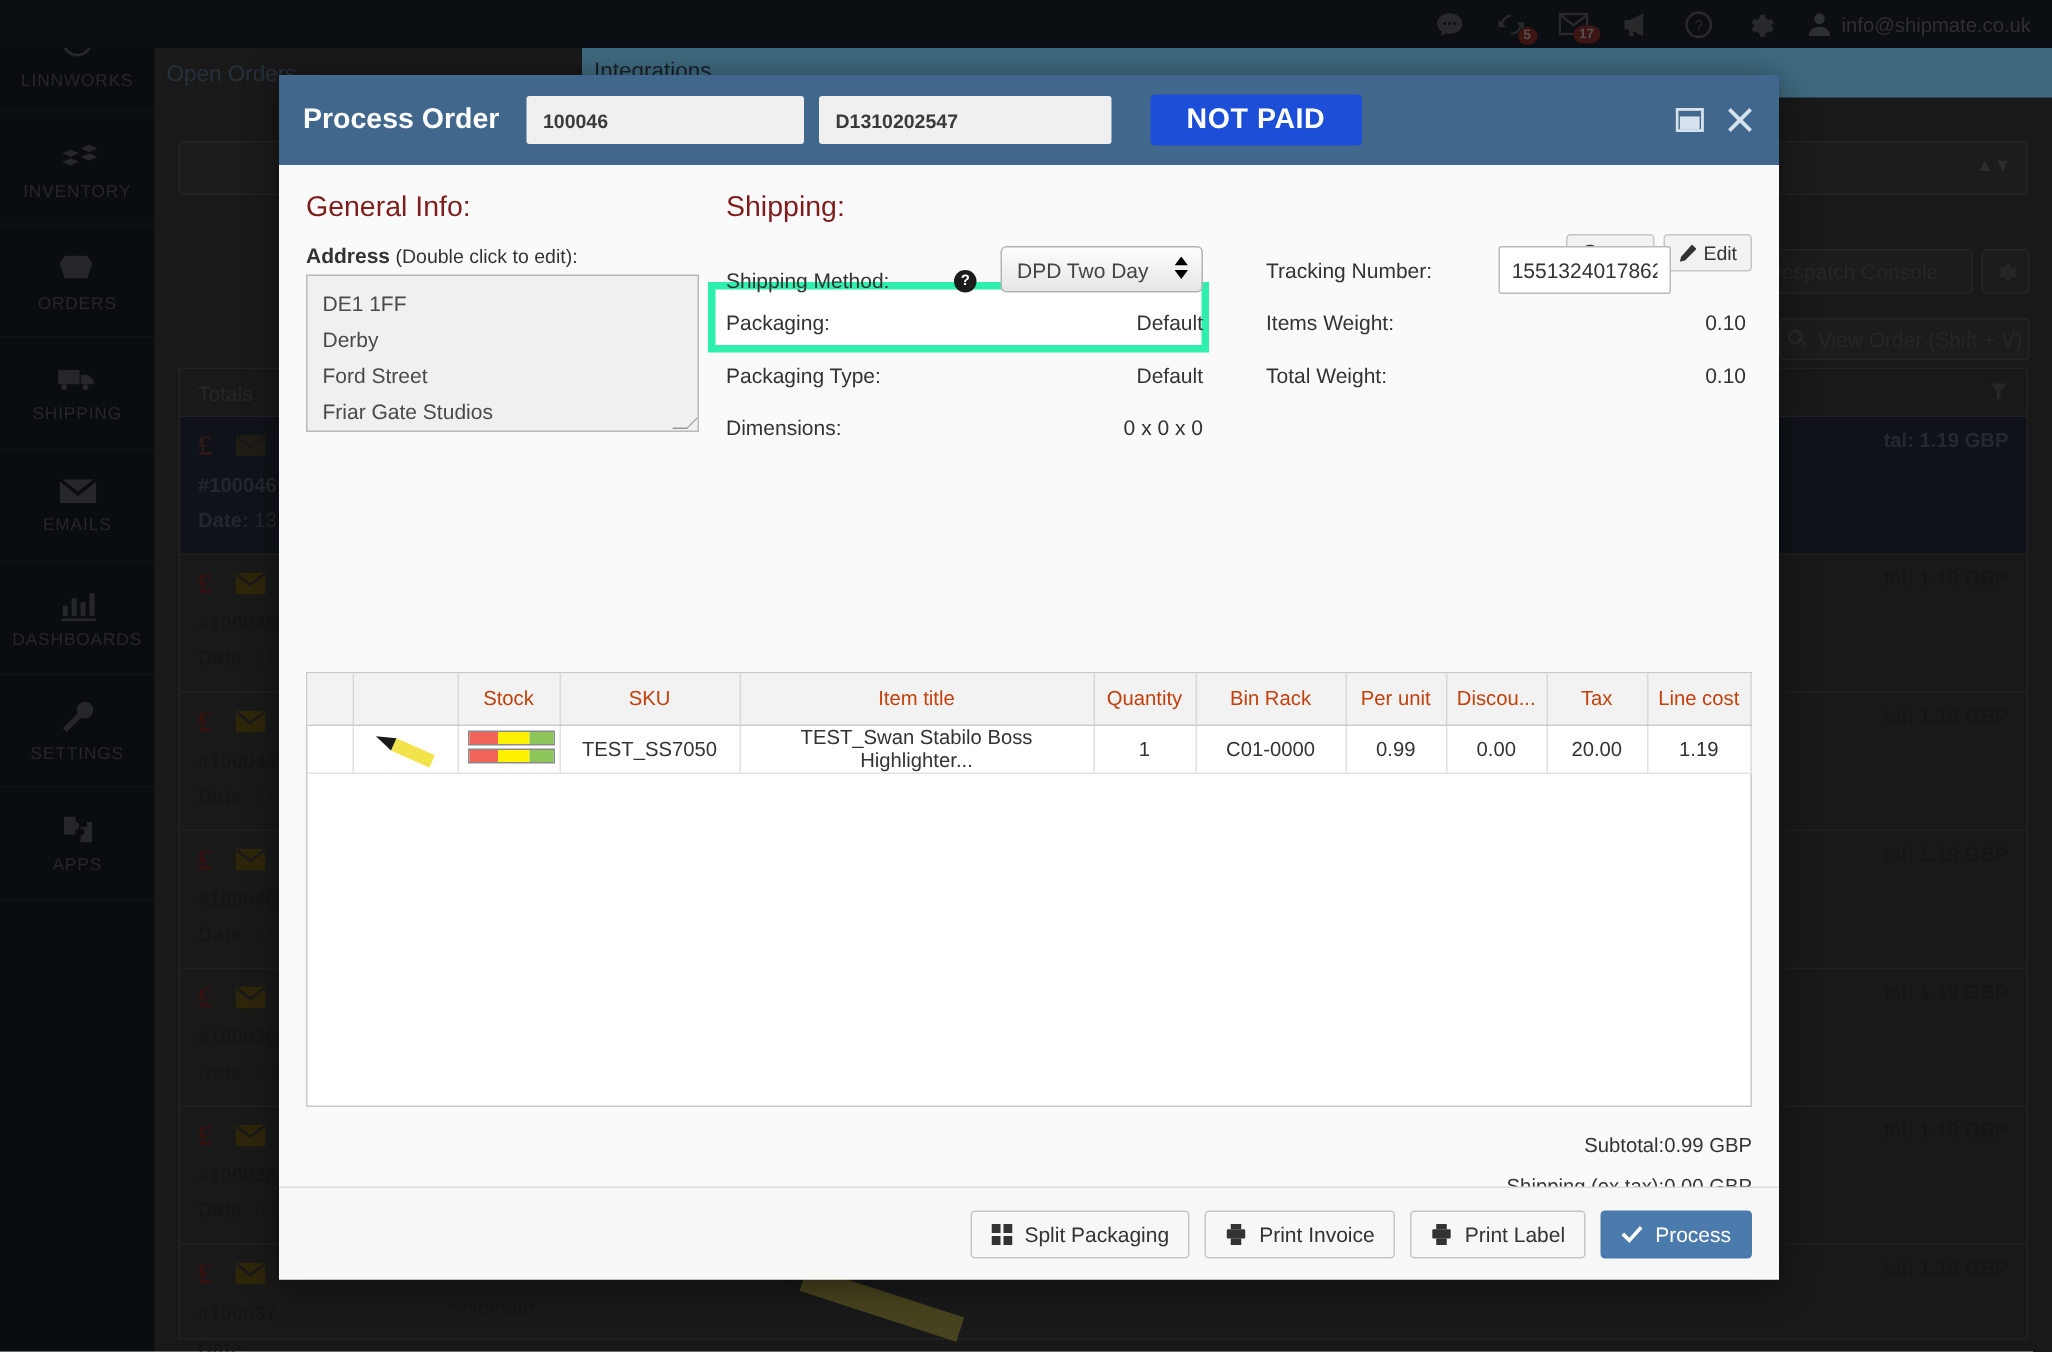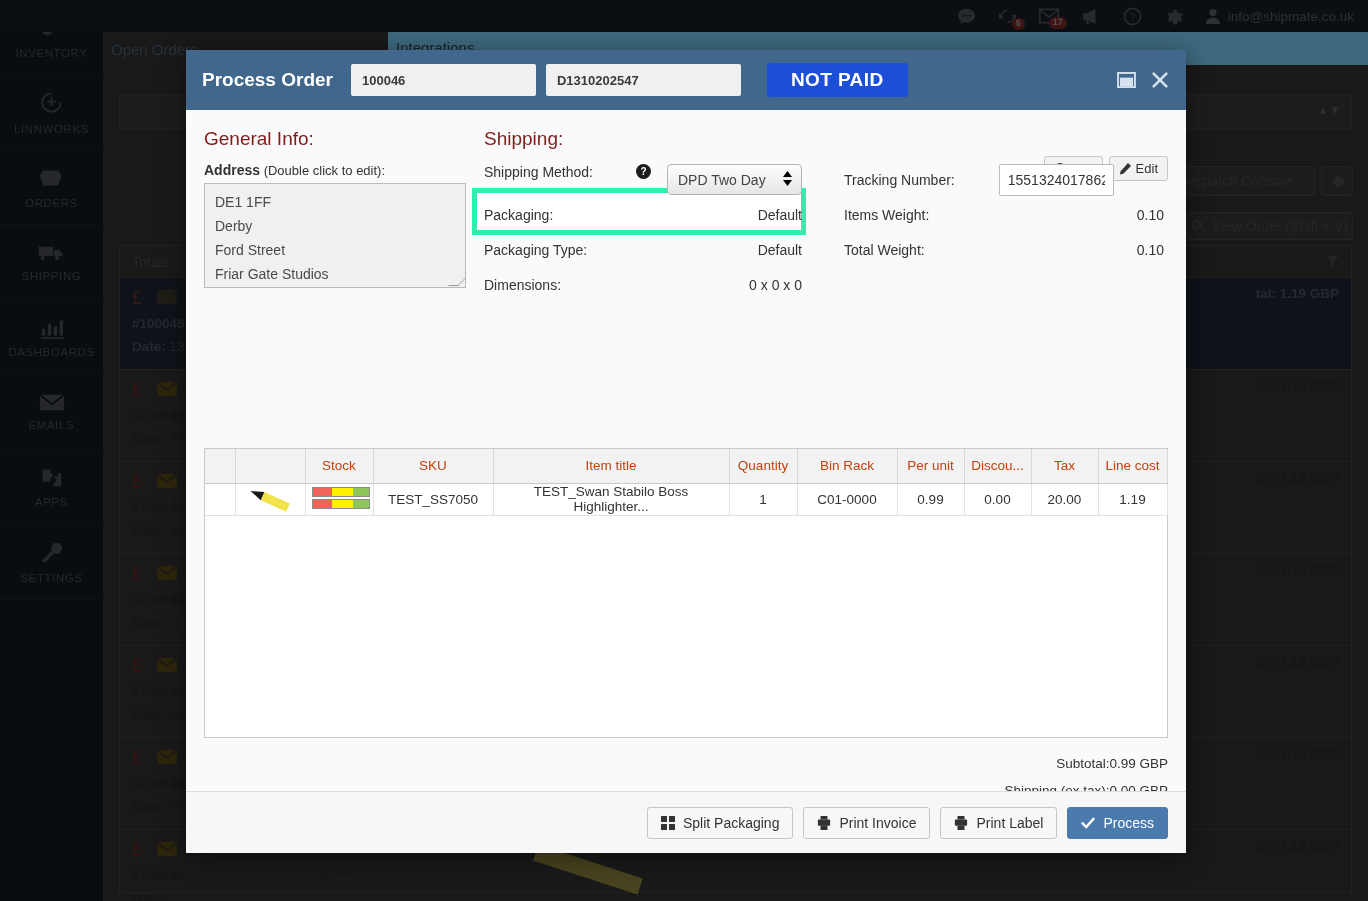--- a/index.html
+++ b/index.html
@@ -147,21 +147,21 @@
     font-family:"Liberation Sans", sans-serif;
   }
   .mini-btn svg { fill:#333; }
 
   .highlight-box {
     position:absolute; left:-12px; top:26px; width:334px; height:47px;
     border:5px solid #2ef0ac; background:#fff; z-index:2;
   }
 
   .kv-row { display:flex; align-items:center; height:35px; position:relative; z-index:3; }
-  .kv-left { width:318px; display:flex; align-items:flex-start; }
+  .kv-left { width:318px; display:flex; align-items:flex-end; }
   .kv-left .k { font-size:14px; color:#333; }
   .kv-left .v { margin-left:auto; font-size:14px; color:#333; }
   .kv-right { flex:1; display:flex; align-items:center; padding-left:42px;gap:44px; }
   .kv-right .k { font-size:14px; color:#333; }
   .kv-right .v { margin-left:auto; font-size:14px; color:#333; padding-right:4px; }
 
   .qmark {
     width:15px; height:15px; border-radius:50%; background:#1c1c1c; color:#fff;
     font-size:10px; font-weight:bold; display:flex; align-items:center; justify-content:center;
     margin-left:auto; margin-right:16px;
@@ -343,72 +343,72 @@
     <svg class="wm-pen" viewBox="0 0 170 60">
       <g transform="rotate(18 85 30)">
           <rect x="30" y="22" width="110" height="17" fill="#e8d84a"></rect>
           <polygon points="30,22 10,30 30,39" fill="#2a2a2a"></polygon>
         </g>
     </svg>
   </div>
 
   <div class="sidebar">
     <div class="side-item">
+      <svg width="27" height="27" viewBox="0 0 32 32">
+          <path d="M16 4a12 12 0 1012 12h-2.2A9.8 9.8 0 1116 6.2zM15 10h2v4h4v2h-4v4h-2v-4h-4v-2h4z"></path>
+        </svg>
+      <span class="si-label">LINNWORKS</span>
+    </div>
+    <div class="side-item">
       <svg width="26" height="24" viewBox="0 0 32 28">
           <path d="M3 13l7-3 7 3-7 3zM18 9l7-3 7 3-7 3zM3 20l7-3 7 3-7 3zM18 16l7-3 7 3-7 3z"></path>
         </svg>
       <span class="si-label">INVENTORY</span>
     </div>
     <div class="side-item">
-      <svg width="27" height="27" viewBox="0 0 32 32">
-          <path d="M16 4a12 12 0 1012 12h-2.2A9.8 9.8 0 1116 6.2zM15 10h2v4h4v2h-4v4h-2v-4h-4v-2h4z"></path>
-        </svg>
-      <span class="si-label">LINNWORKS</span>
-    </div>
-    <div class="side-item">
       <svg width="25" height="24" viewBox="0 0 30 28">
           <path d="M5 5h18l4 6-4 12H5L1 11z"></path>
         </svg>
       <span class="si-label">ORDERS</span>
     </div>
     <div class="side-item">
       <svg width="27" height="20" viewBox="0 0 34 24">
           <path d="M1 4h18v12H1zM20 8h6l5 5v3h-11zM6 16a2.5 2.5 0 100 5 2.5 2.5 0 000-5zM24 16a2.5 2.5 0 100 5 2.5 2.5 0 000-5z"></path>
         </svg>
       <span class="si-label">SHIPPING</span>
+    </div>
+    <div class="side-item">
+      <svg width="26" height="19" viewBox="0 0 30 22">
+          <path d="M1 2h28v18H1z"></path>
+          <path d="M1 2l14 11L29 2" fill="none" stroke="#121821" stroke-width="2.5"></path>
+        </svg>
+      <span class="si-label">EMAILS</span>
     </div>
     <div class="side-item">
       <svg width="24" height="22" viewBox="0 0 28 26">
           <rect x="2" y="14" width="4" height="8"></rect>
           <rect x="9" y="8" width="4" height="14"></rect>
           <rect x="16" y="11" width="4" height="11"></rect>
           <rect x="23" y="4" width="4" height="18"></rect>
           <rect x="1" y="24" width="27" height="2"></rect>
         </svg>
       <span class="si-label">DASHBOARDS</span>
     </div>
     <div class="side-item">
-      <svg width="26" height="19" viewBox="0 0 30 22">
-          <path d="M1 2h28v18H1z"></path>
-          <path d="M1 2l14 11L29 2" fill="none" stroke="#121821" stroke-width="2.5"></path>
-        </svg>
-      <span class="si-label">EMAILS</span>
+      <svg width="24" height="24" viewBox="0 0 26 26">
+          <path d="M18 2a6 6 0 00-5.4 8.6L2 21.2 4.8 24l10.6-10.6A6 6 0 1018 2z"></path>
+        </svg>
+      <span class="si-label">SETTINGS</span>
     </div>
     <div class="side-item">
       <svg width="24" height="22" viewBox="0 0 28 26">
           <path d="M3 3h9v4a3 3 0 013 3 3 3 0 01-3 3v4H3z"></path>
           <path d="M16 11h5v-4h4v16h-9v-5a3 3 0 000-6z"></path>
         </svg>
       <span class="si-label">APPS</span>
-    </div>
-    <div class="side-item">
-      <svg width="24" height="24" viewBox="0 0 26 26">
-          <path d="M18 2a6 6 0 00-5.4 8.6L2 21.2 4.8 24l10.6-10.6A6 6 0 1018 2z"></path>
-        </svg>
-      <span class="si-label">SETTINGS</span>
     </div>
   </div>
 
   <div class="topbar">
     <span class="tb-item">
       <svg width="19" height="17" viewBox="0 0 22 20">
           <path d="M11 1C5.5 1 1 4.6 1 9c0 2.5 1.4 4.7 3.6 6.1L4 19l4.2-2.3c.9.2 1.8.3 2.8.3 5.5 0 10-3.6 10-8S16.5 1 11 1z"></path>
           <circle cx="7" cy="9" r="1.2" fill="#161c24"></circle>
           <circle cx="11" cy="9" r="1.2" fill="#161c24"></circle>
           <circle cx="15" cy="9" r="1.2" fill="#161c24"></circle>

